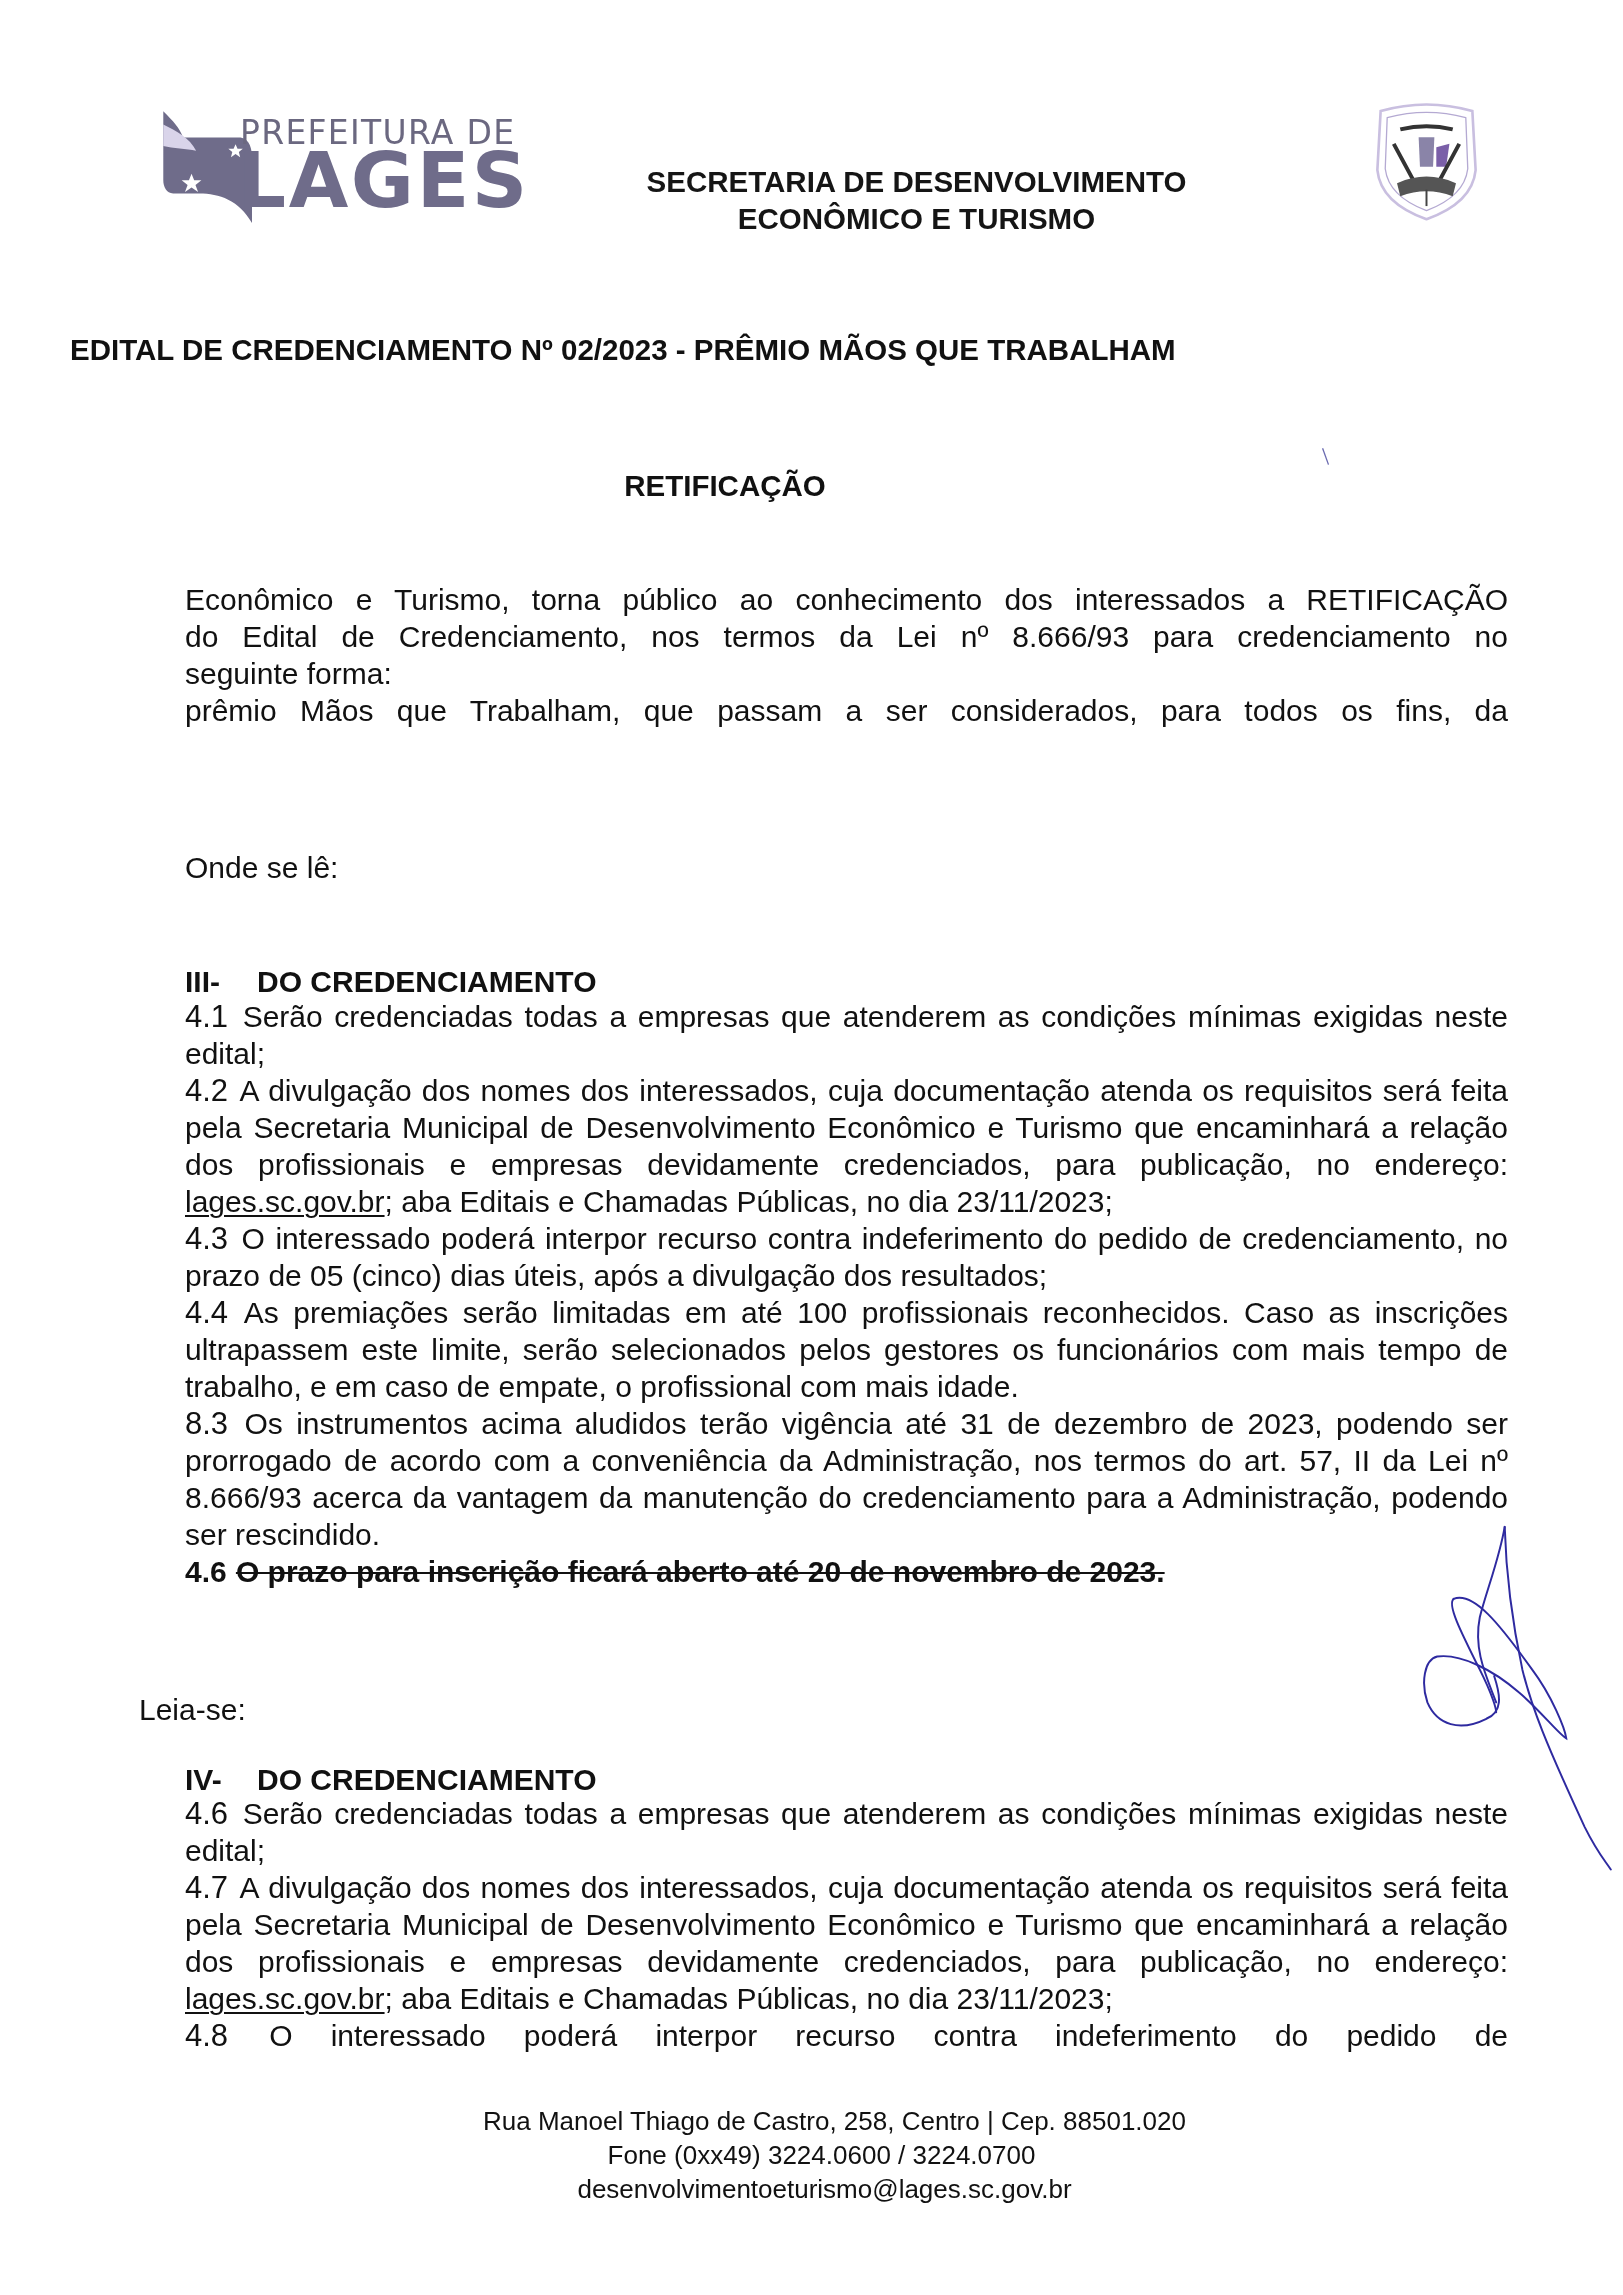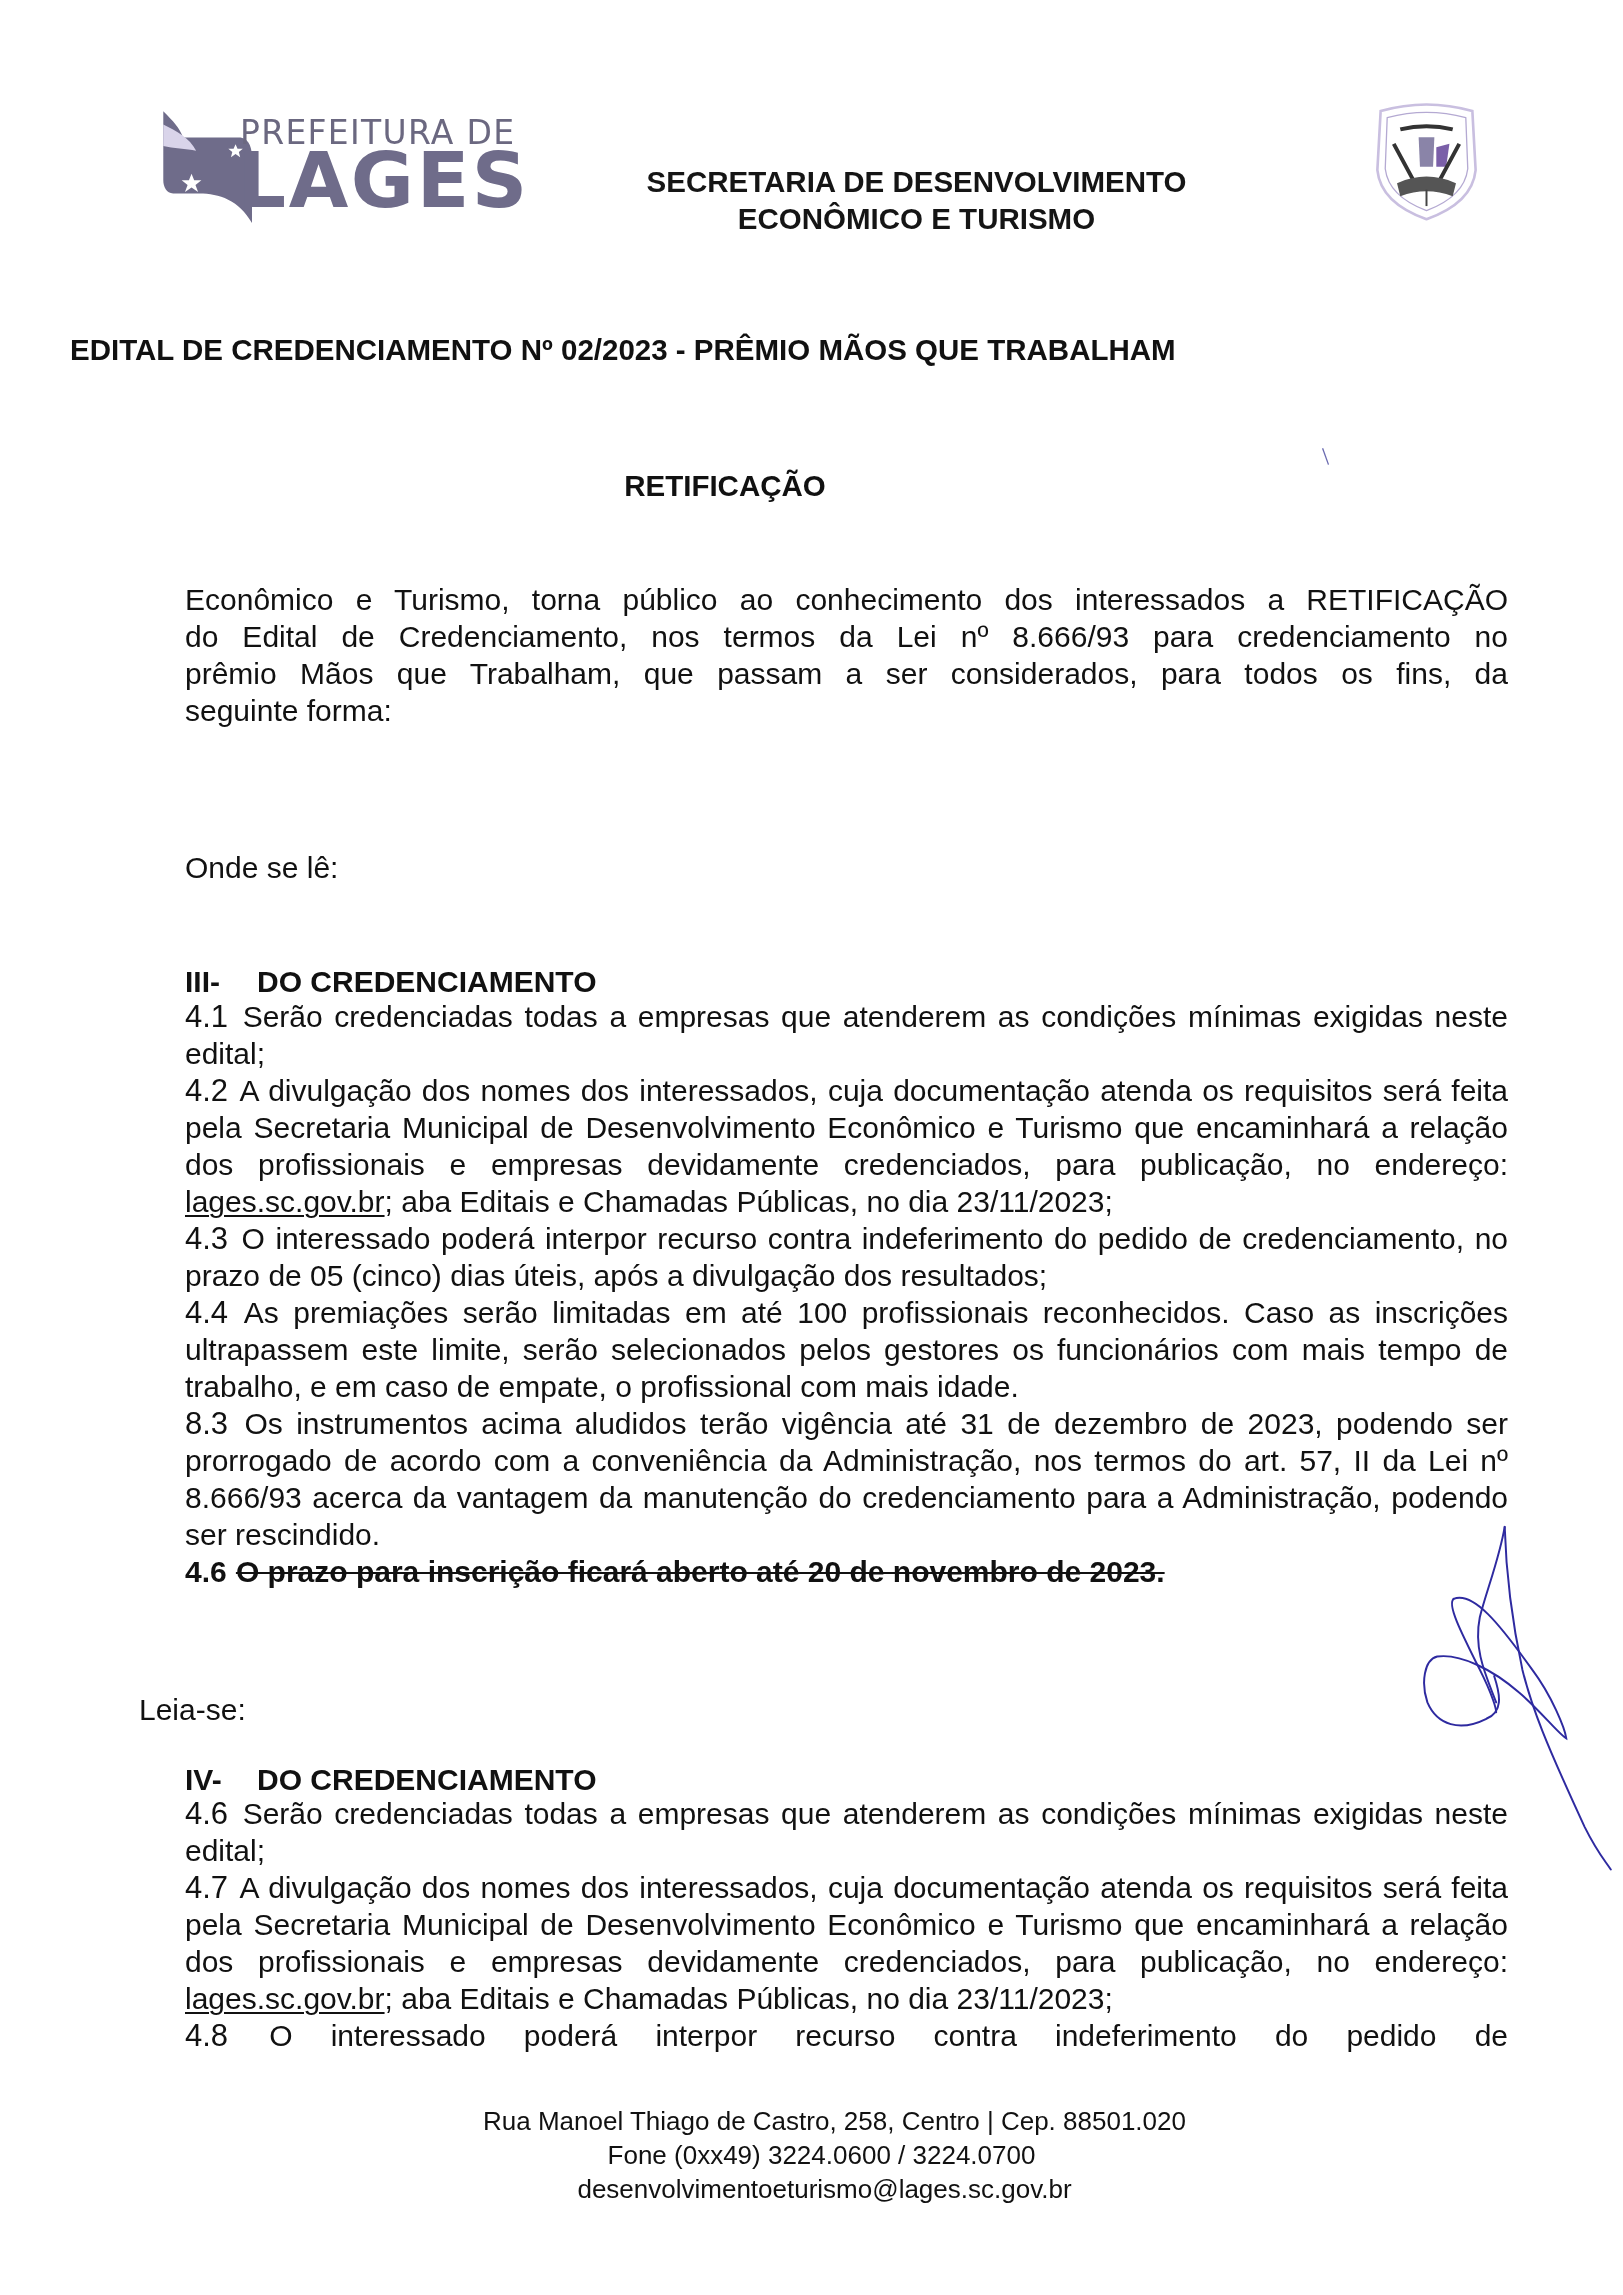--- a/index.html
+++ b/index.html
@@ -105,22 +105,22 @@
   <path d="M55 130 Q100 110 145 130 L140 150 Q100 135 60 150 Z" fill="#555"></path>
   <path d="M100 140 L100 165" stroke="#444" stroke-width="3"></path>
 </svg>
 
 <div class="abs doc-title">EDITAL DE CREDENCIAMENTO Nº 02/2023 - PRÊMIO MÃOS QUE TRABALHAM</div>
 <div class="abs doc-subtitle">RETIFICAÇÃO</div>
 
 <div class="abs para intro">
   <span class="ln">Econômico e Turismo, torna público ao conhecimento dos interessados a RETIFICAÇÃO</span>
   <span class="ln">do Edital de Credenciamento, nos termos da Lei nº 8.666/93 para credenciamento no</span>
+  <span class="ln last">seguinte forma:</span>
   <span class="ln">prêmio Mãos que Trabalham, que passam a ser considerados, para todos os fins, da</span>
-  <span class="ln last">seguinte forma:</span>
 </div>
 
 <div class="abs label-text onde">Onde se lê:</div>
 
 <div class="abs section-head sec3-head">
   <span class="roman">III-</span><span>DO CREDENCIAMENTO</span>
 </div>
 
 <div class="abs items items-3">
   <div class="item">

